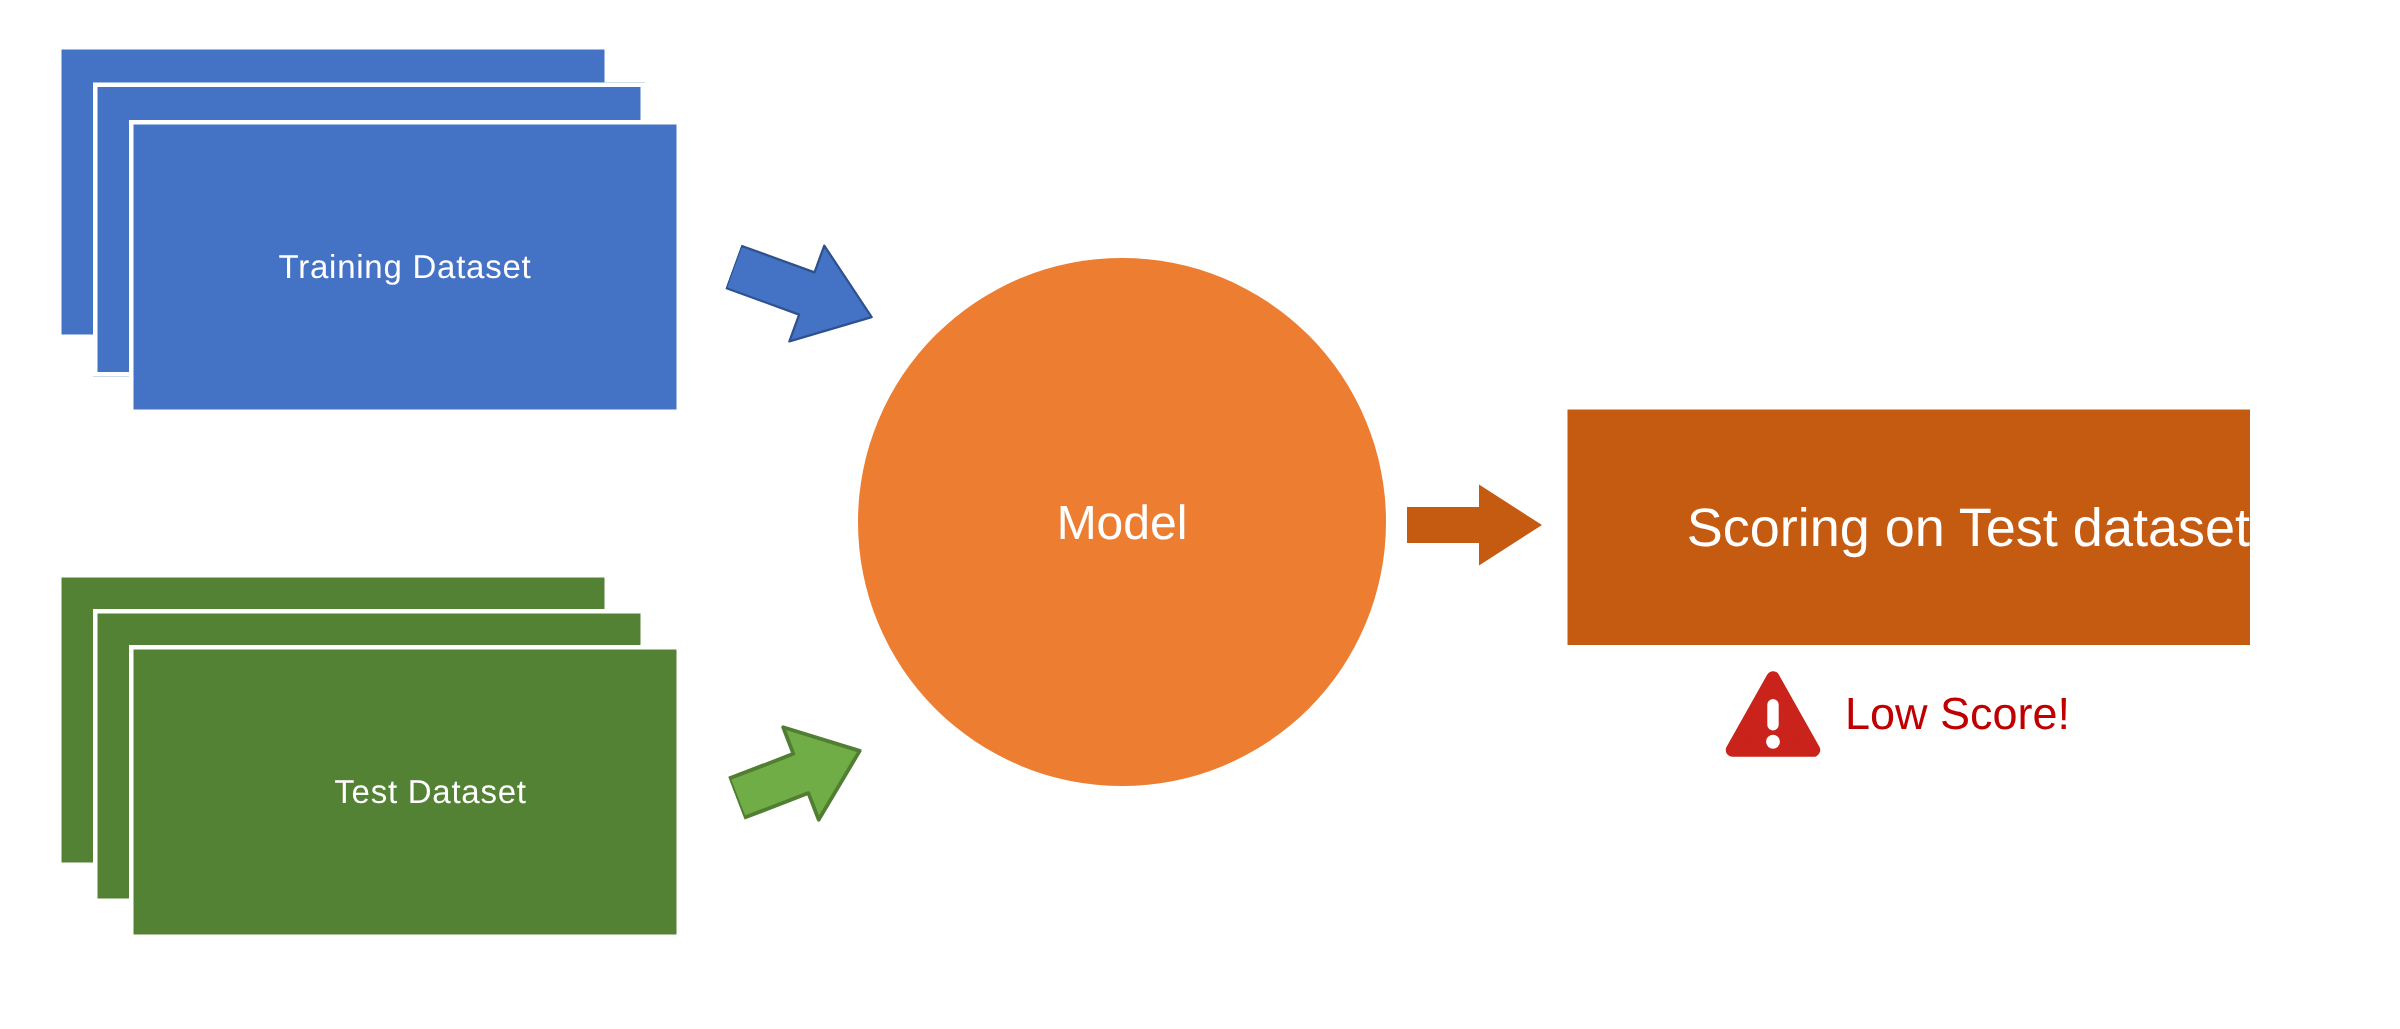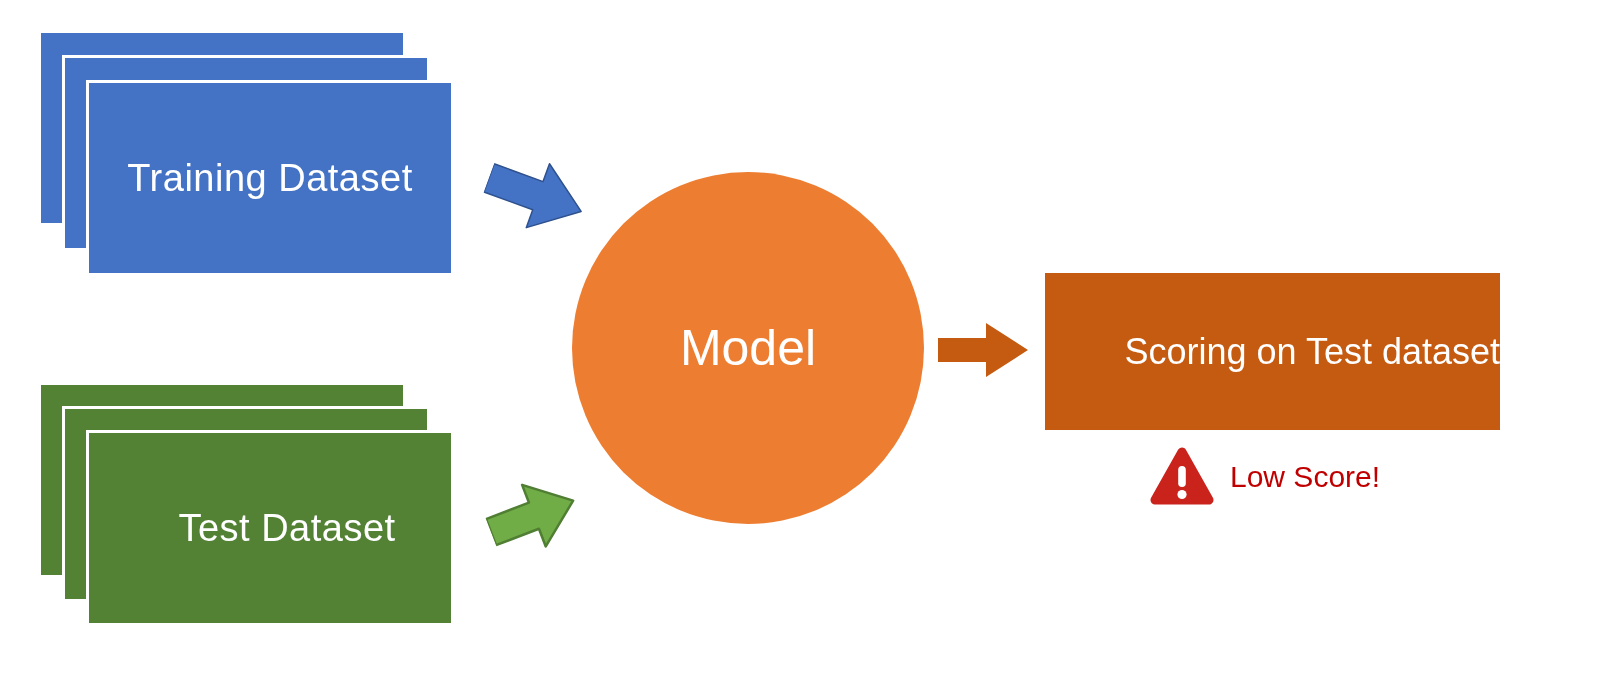--- a/index.html
+++ b/index.html
@@ -28,39 +28,39 @@
   .green { background: #548235; }
 
   .stack-label {
     position: absolute;
     width: 368px;
     height: 196px;
     display: flex;
     align-items: center;
     justify-content: center;
     color: #ffffff;
-    font-size: 38px;
+    font-size: 22px;
     letter-spacing: 0.5px;
     pointer-events: none;
   }
 
   
   .model-circle {
     position: absolute;
     left: 572px;
     top: 172px;
     width: 352px;
     height: 352px;
     border-radius: 50%;
     background: #ED7D31;
     display: flex;
     align-items: center;
     justify-content: center;
     color: #ffffff;
-    font-size: 50px;
+    font-size: 32px;
   }
 
   
   .scoring-box {
     position: absolute;
     left: 1045px;
     top: 273px;
     width: 455px;
     height: 157px;
     background: #C55A11;

